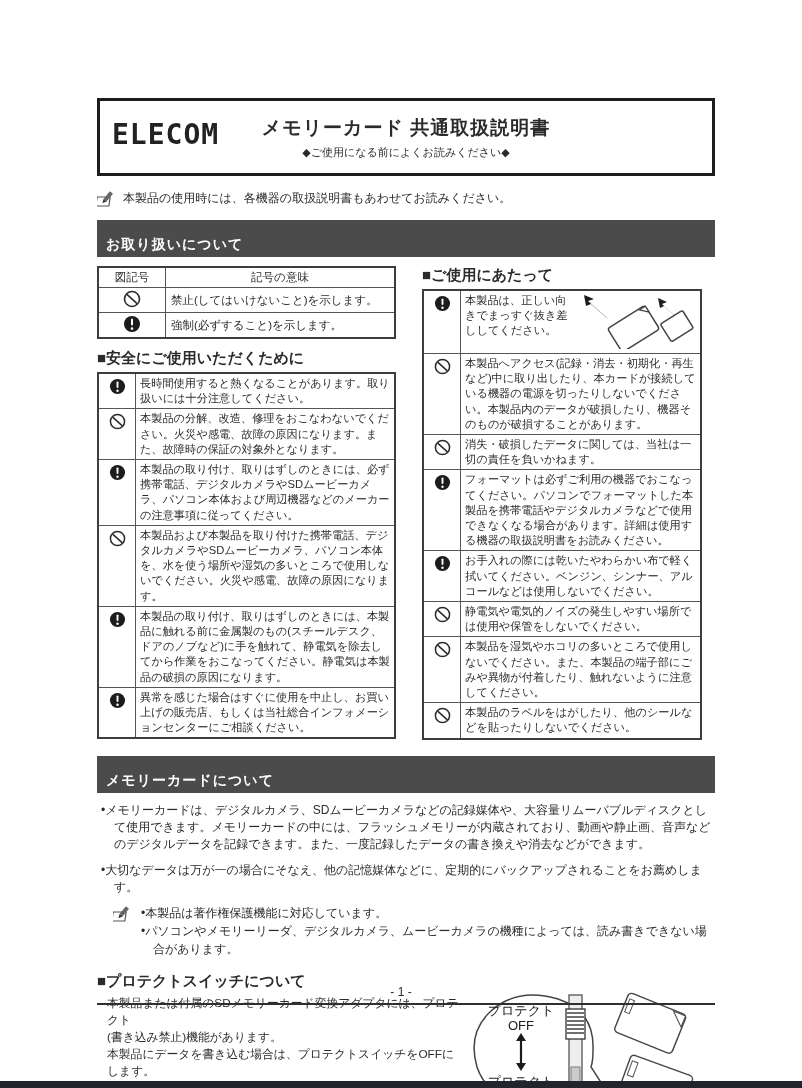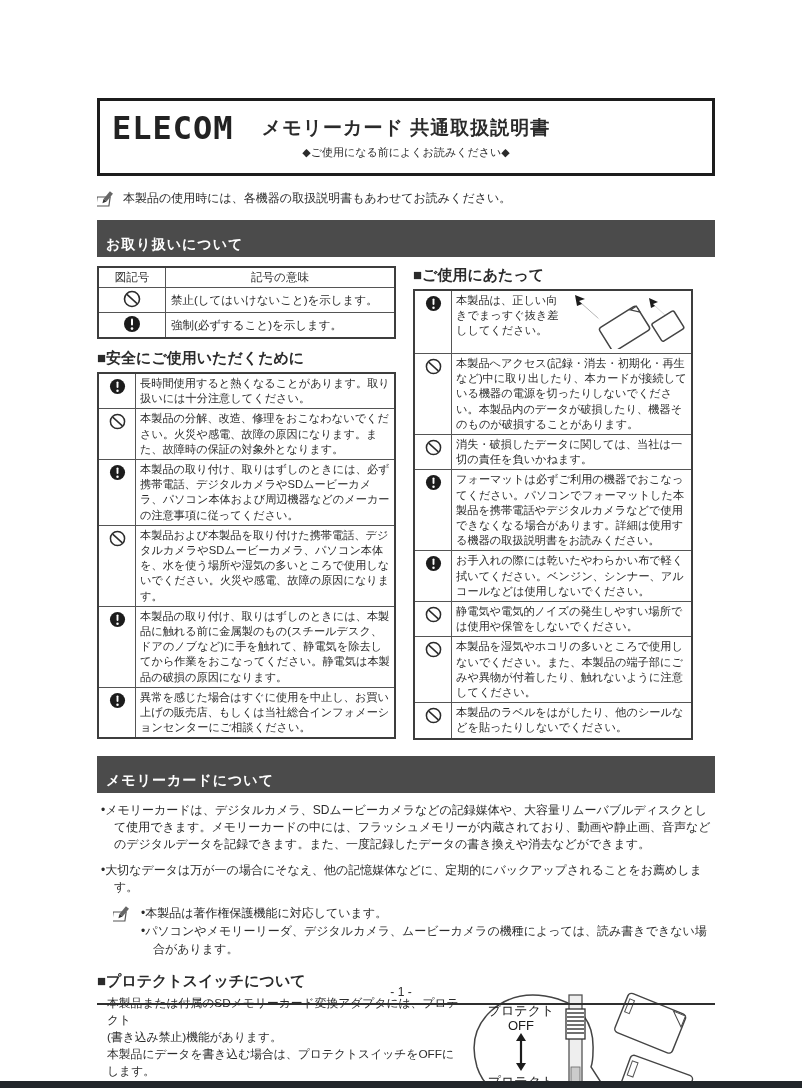--- a/index.html
+++ b/index.html
@@ -5,32 +5,32 @@
   html,body{margin:0;padding:0;background:#e8e8e8;}
   .page{
     position:relative;width:802px;height:1088px;background:#ffffff;
     font-family:"Liberation Sans","DejaVu Sans",sans-serif;color:#2b2b2b;
     overflow:hidden;margin:0 auto;
   }
   .content{position:absolute;left:97px;top:98px;width:618px;}
 
   
   .header-box{border:3px solid #1c1c1c;position:relative;height:64px;padding:4px 8px;}
-  .logo{position:absolute;left:12px;top:8px;font-size:32px;font-weight:bold;
+  .logo{position:absolute;left:12px;top:17px;font-size:28px;font-weight:bold;
     letter-spacing:1px;color:#222;font-family:"DejaVu Sans Mono","Liberation Mono",monospace;}
   .doc-title{text-align:center;font-size:19px;font-weight:bold;margin-top:10px;letter-spacing:1px;}
   .doc-subtitle{text-align:center;font-size:11px;margin-top:4px;}
 
   .note-line{display:flex;align-items:center;gap:6px;margin-top:14px;font-size:12px;}
   .pencil-icon{flex:0 0 auto;width:20px;height:16px;}
 
   .section-bar{background:#4b4b4b;color:#ffffff;font-weight:bold;font-size:14px;
     padding:16px 0 3px 9px;margin-top:13px;letter-spacing:1px;}
 
-  .columns{display:flex;gap:17px;margin-top:9px;}
+  .columns{display:flex;gap:26px;margin-top:9px;}
   .col-left{width:299px;flex:0 0 auto;}
   .col-right{width:280px;flex:0 0 auto;}
 
   table{border-collapse:collapse;width:100%;}
   .sym-table{border:2px solid #3d3d3d;}
   .sym-table th,.sym-table td{border:1px solid #555;font-size:11.5px;padding:2px 5px;}
   .sym-table th{font-weight:normal;text-align:center;}
   .sym-table .icon-cell{width:56px;text-align:center;}
 
   .sub-heading{font-size:15px;font-weight:bold;margin:10px 0 4px 0;}

